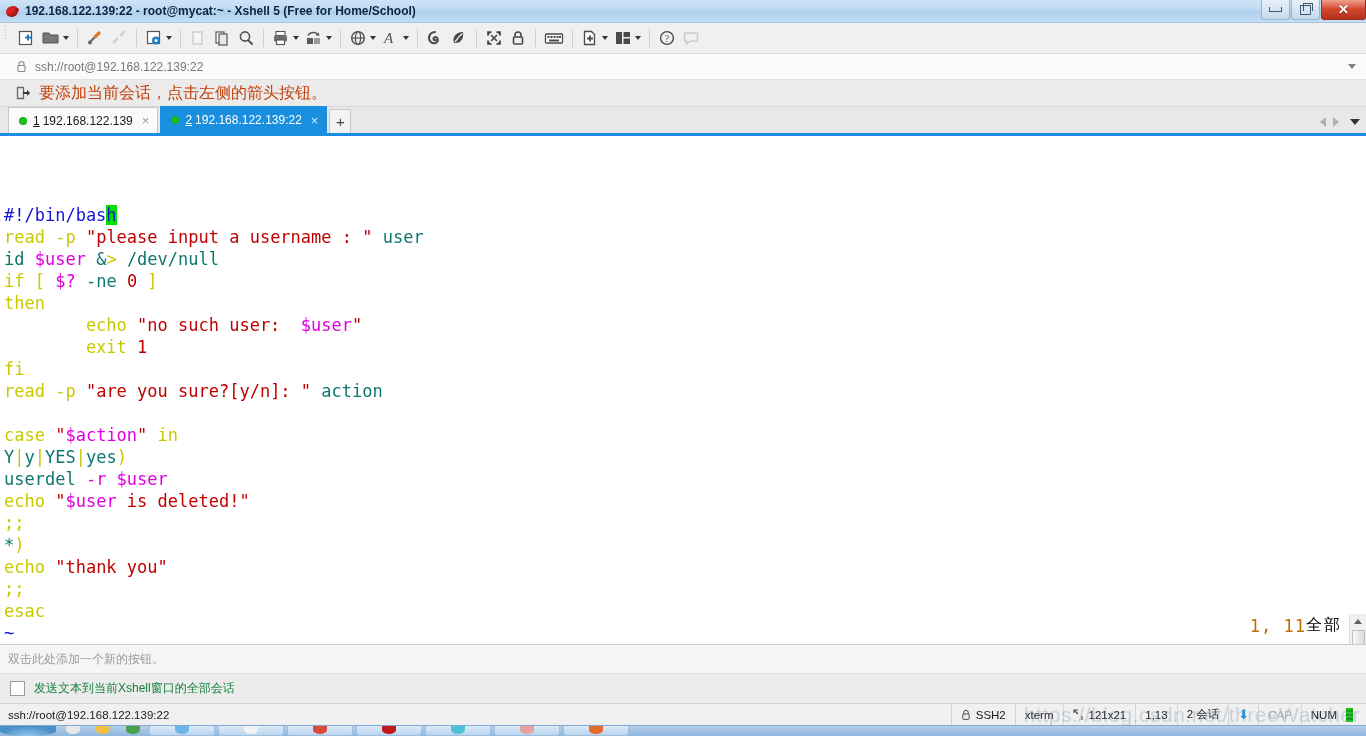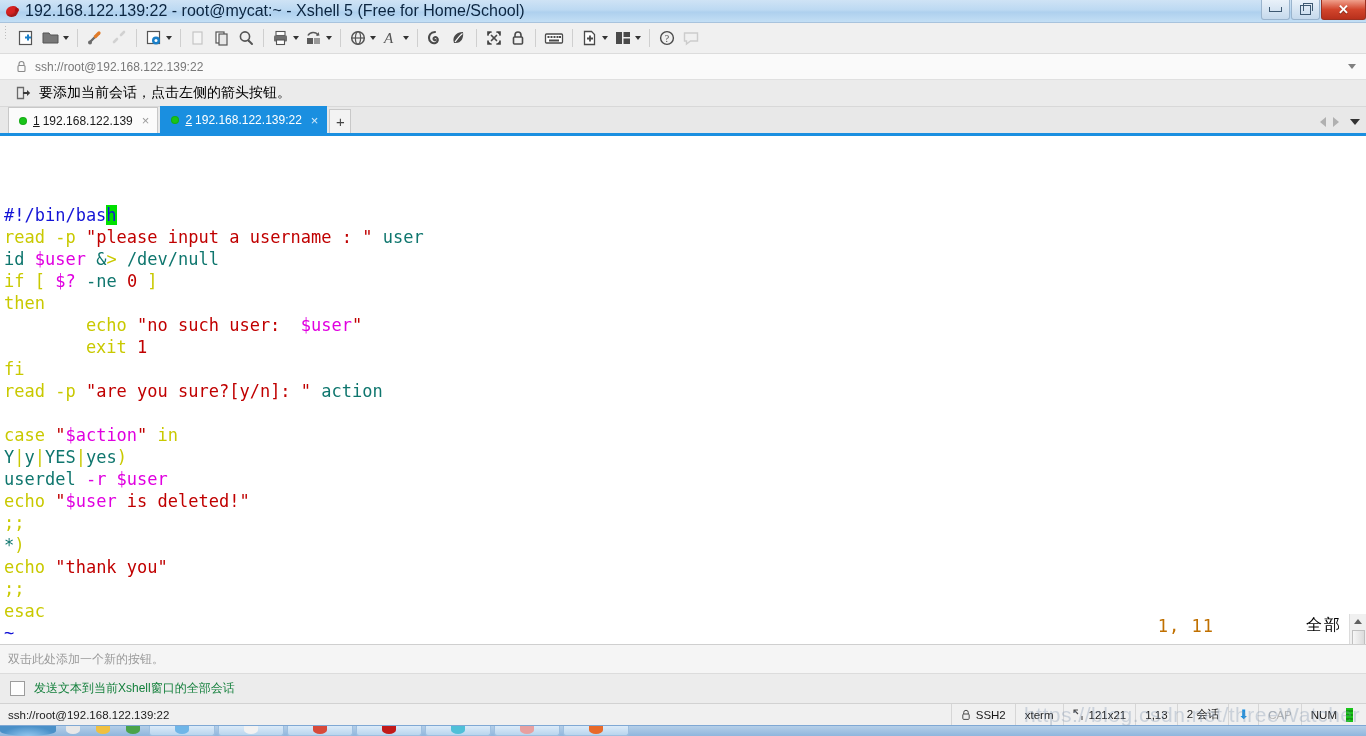--- a/index.html
+++ b/index.html
@@ -39,22 +39,23 @@
     box-shadow: inset -2px -2px 2px rgba(0,0,0,.25);
   }
   .app-icon .blob:after {
     content: ""; position: absolute;
     right: -1px; top: 2px;
     width: 4px; height: 4px;
     background: #b01010;
     border-radius: 50%;
   }
   .title-text {
-    font-size: 16px; color: #0b2540;
+    font-size: 12px; color: #0b2540;
     white-space: nowrap;
+    font-weight: bold;
   }
   .winbtns {
     position: absolute; right: 0; top: 0;
     display: flex; height: 21px;
   }
   .winbtn {
     width: 29px; height: 20px;
     margin-left: 1px;
     border: 1px solid #9ab4cd;
     border-top: none;
@@ -150,21 +151,21 @@
 
   
   .noticebar {
     height: 26px;
     background: #ebebeb;
     border-bottom: 1px solid #d8d8d8;
     display: flex; align-items: center;
     padding-left: 16px;
   }
   .notice-icon { margin-right: 8px; display: flex; }
-  .notice-text { font-size: 14px; color: #000000; }
+  .notice-text { font-size: 16px; color: #c2410c; }
 
   
   .tabstrip {
     height: 29px;
     background: #e8e8e8;
     display: flex; align-items: flex-end;
     padding-left: 8px;
     position: relative;
     border-bottom: 3px solid #1a8fe0;
     box-sizing: border-box;
@@ -252,21 +253,21 @@
   .c-str     { color: #c00000; }
   .c-var     { color: #e000e0; }
   .c-num     { color: #c00000; }
   .c-plain   { color: #0f766e; }
   .c-tilde   { color: #1414d6; }
   .cursor    { background: #00e000; color: #1414d6; }
 
   .vim-status {
     position: absolute;
     right: 24px; bottom: 8px;
-    display: flex; align-items: center; gap: 92px;
+    display: flex; align-items: center; 
     font-family: "DejaVu Sans Mono", "Liberation Mono", monospace;
     font-size: 17px;
   }
   .vim-pos { color: #c07000; letter-spacing: 1px; }
   .vim-all { color: #000; font-family: "Liberation Sans", sans-serif; font-size: 16px; letter-spacing: 2px;}
 
   
   .term-scroll {
     width: 16px;
     background: #f0f0f0;

